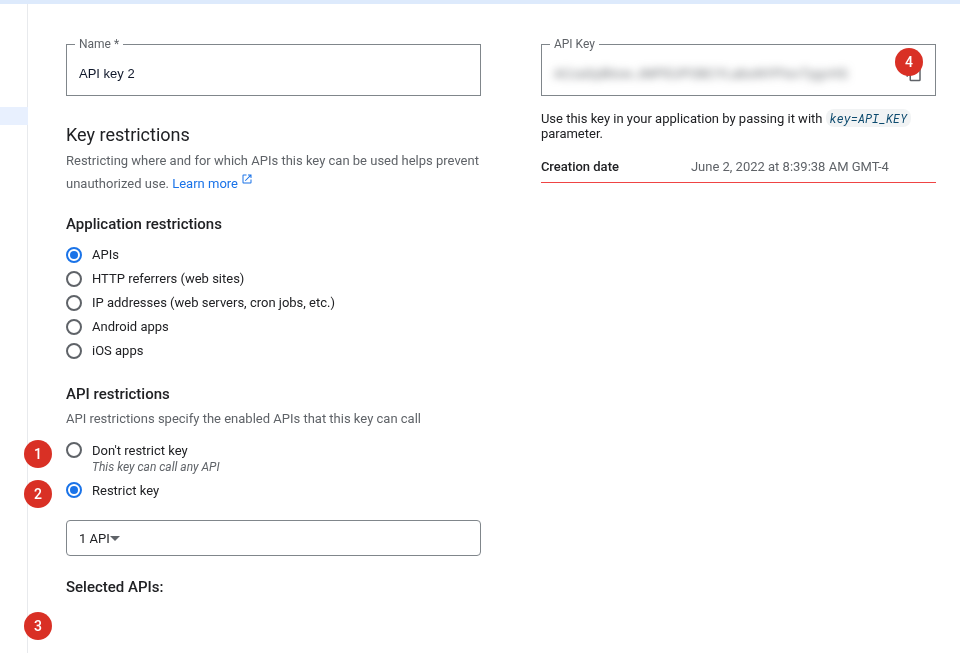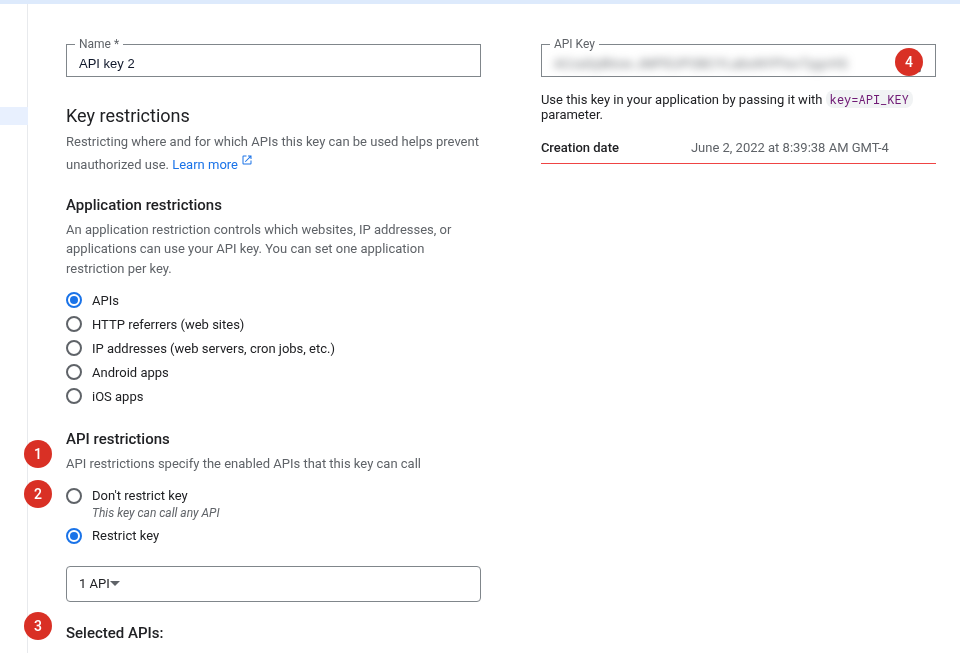--- a/index.html
+++ b/index.html
@@ -43,21 +43,21 @@
   }
   .col-left { width: 420px; }
   .col-right { width: 400px; }
 
   
   .field-wrap {
     position: relative;
     border: 1px solid #80868b;
     border-radius: 0;
     padding: 14px 12px 8px 12px;
-    height: 33px;
+    height: 52px;
     display: flex;
     align-items: center;
   }
   .field-wrap .floating-label {
     position: absolute;
     top: -8px;
     left: 8px;
     background: #fff;
     padding: 0 4px;
     font-size: 12px;
@@ -168,22 +168,23 @@
   .right-help {
     font-size: 13px;
     color: #202124;
     margin-top: 14px;
   }
   code.inline {
     font-family: "Roboto Mono", monospace;
     background: #f1f3f4;
     padding: 1px 4px;
     font-size: 12px;
-    color: #701a75;
+    color: #0c4a6e;
     border-radius: 8px;
+    font-style: italic;
   }
   .meta-row {
     display: flex;
     margin-top: 18px;
     font-size: 13px;
     border-bottom: 1px solid #ef4444;
     padding-bottom: 8px;
   }
   .meta-label { font-weight: 500; width: 150px; }
   .meta-val { color: #5f6368; }
@@ -224,21 +225,20 @@
     <p class="helper">
       <span>Restricting where and for which APIs this key can be used helps prevent unauthorized use. </span><a href="#">Learn more</a>
       <span class="ext-icon">
         <svg width="12" height="12" viewBox="0 0 24 24" fill="#1a73e8">
             <path d="M19 19H5V5h6V3H5a2 2 0 0 0-2 2v14a2 2 0 0 0 2 2h14a2 2 0 0 0 2-2v-6h-2v6zM14 3v2h3.59L7.76 14.83l1.41 1.41L19 6.41V10h2V3h-7z"></path>
           </svg>
       </span>
     </p>
 
     <h3 class="sub">Application restrictions</h3>
-    <p class="helper">An application restriction controls which websites, IP addresses, or applications can use your API key. You can set one application restriction per key.</p>
     <div class="radio-group">
       <div class="radio-row">
         <span class="radio selected"></span>
         <span class="radio-label">APIs</span>
       </div>
       <div class="radio-row">
         <span class="radio"></span>
         <span class="radio-label">HTTP referrers (web sites)</span>
       </div>
       <div class="radio-row">

